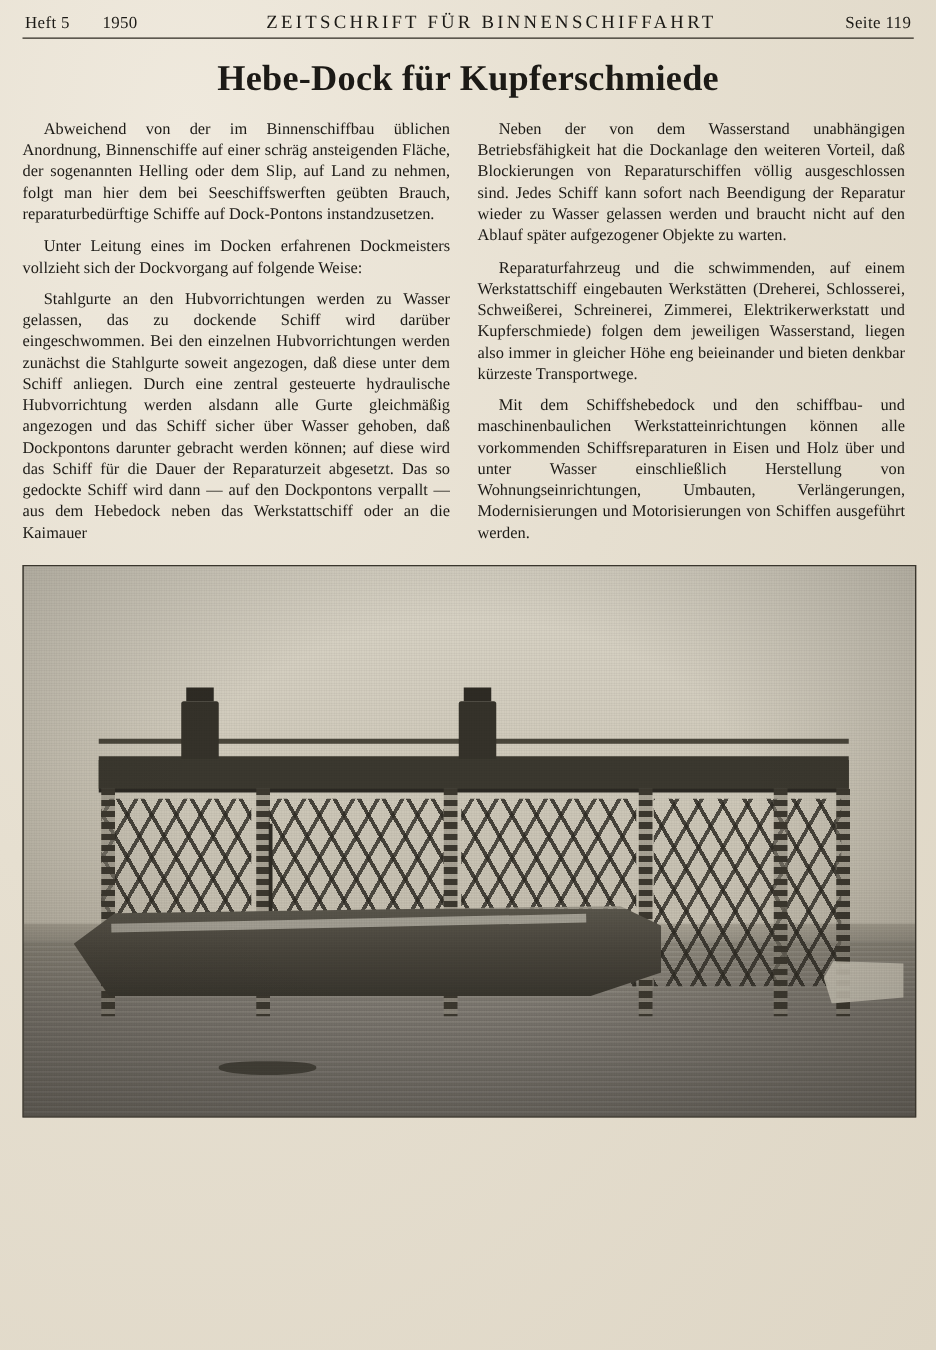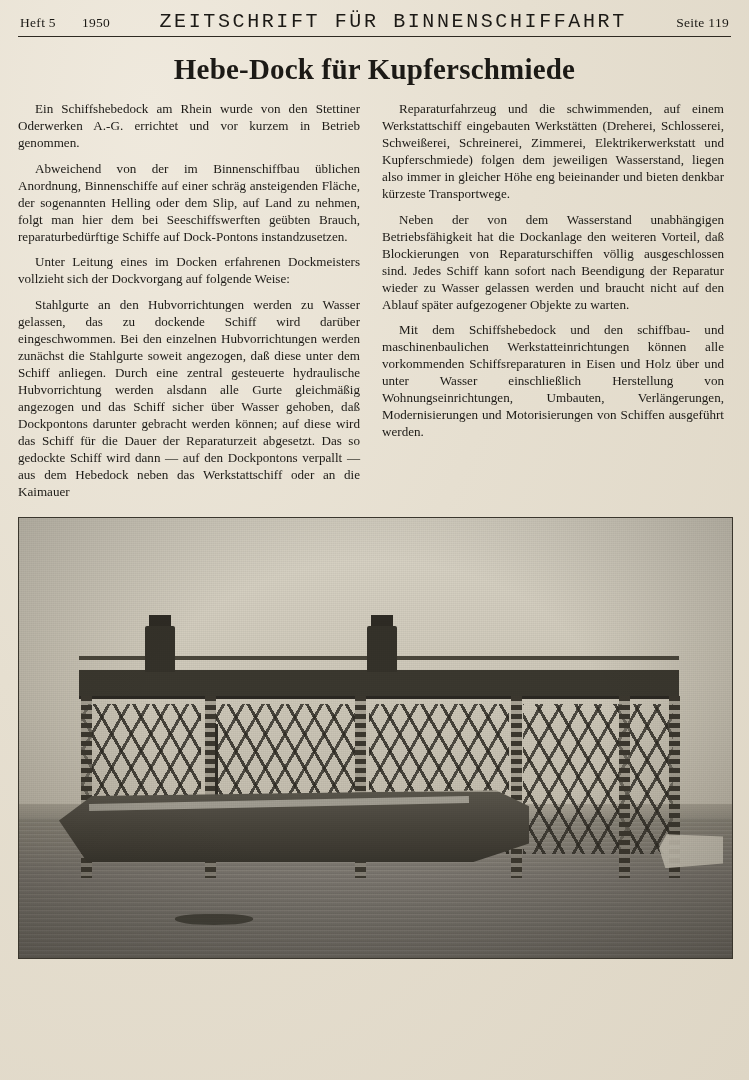--- a/index.html
+++ b/index.html
@@ -30,26 +30,25 @@
     justify-content: space-between;
     font-size: 13.5px;
     letter-spacing: 0.3px;
     padding: 0 2px 3px 2px;
   }
   .runhead .left {
     display: flex;
     gap: 26px;
   }
   .runhead .center {
-    font-size: 20px;
+    font-size: 15px;
     letter-spacing: 2.6px;
     font-variant: small-caps;
     text-transform: uppercase;
     white-space: nowrap;
-    font-family: Liberation Mono, monospace;
   }
   .runhead .right {
     white-space: nowrap;
   }
   .rule {
     border: 0;
     border-top: 1.6px solid #2e2a22;
     margin: 0 0 16px 0;
   }
   
@@ -254,28 +253,27 @@
     <div class="center">ZEITSCHRIFT FÜR BINNENSCHIFFAHRT</div>
     <div class="right">Seite 119</div>
   </div>
 
   <hr class="rule">
 
   <h1 class="article-title">Hebe-Dock für Kupferschmiede</h1>
 
   <div class="columns">
     <div class="col">
-      <p>Ein Schiffshebedock am Rhein wurde von den Stettiner Oderwerken A.-G. errichtet und vor kurzem in Betrieb genommen.</p>
       <p>Abweichend von der im Binnenschiffbau üblichen Anordnung, Binnenschiffe auf einer schräg ansteigenden Fläche, der sogenannten Helling oder dem Slip, auf Land zu nehmen, folgt man hier dem bei Seeschiffswerften geübten Brauch, reparaturbedürftige Schiffe auf Dock-Pontons instandzusetzen.</p>
       <p>Unter Leitung eines im Docken erfahrenen Dockmeisters vollzieht sich der Dockvorgang auf folgende Weise:</p>
       <p>Stahlgurte an den Hubvorrichtungen werden zu Wasser gelassen, das zu dockende Schiff wird darüber eingeschwommen. Bei den einzelnen Hubvorrichtungen werden zunächst die Stahlgurte soweit angezogen, daß diese unter dem Schiff anliegen. Durch eine zentral gesteuerte hydraulische Hubvorrichtung werden alsdann alle Gurte gleichmäßig angezogen und das Schiff sicher über Wasser gehoben, daß Dockpontons darunter gebracht werden können; auf diese wird das Schiff für die Dauer der Reparaturzeit abgesetzt. Das so gedockte Schiff wird dann — auf den Dockpontons verpallt — aus dem Hebedock neben das Werkstattschiff oder an die Kaimauer</p>
     </div>
     <div class="col">
+      <p>Neben der von dem Wasserstand unabhängigen Betriebsfähigkeit hat die Dockanlage den weiteren Vorteil, daß Blockierungen von Reparaturschiffen völlig ausgeschlossen sind. Jedes Schiff kann sofort nach Beendigung der Reparatur wieder zu Wasser gelassen werden und braucht nicht auf den Ablauf später aufgezogener Objekte zu warten.</p>
       <p>Reparaturfahrzeug und die schwimmenden, auf einem Werkstattschiff eingebauten Werkstätten (Dreherei, Schlosserei, Schweißerei, Schreinerei, Zimmerei, Elektrikerwerkstatt und Kupferschmiede) folgen dem jeweiligen Wasserstand, liegen also immer in gleicher Höhe eng beieinander und bieten denkbar kürzeste Transportwege.</p>
-      <p>Neben der von dem Wasserstand unabhängigen Betriebsfähigkeit hat die Dockanlage den weiteren Vorteil, daß Blockierungen von Reparaturschiffen völlig ausgeschlossen sind. Jedes Schiff kann sofort nach Beendigung der Reparatur wieder zu Wasser gelassen werden und braucht nicht auf den Ablauf später aufgezogener Objekte zu warten.</p>
       <p>Mit dem Schiffshebedock und den schiffbau- und maschinenbaulichen Werkstatteinrichtungen können alle vorkommenden Schiffsreparaturen in Eisen und Holz über und unter Wasser einschließlich Herstellung von Wohnungseinrichtungen, Umbauten, Verlängerungen, Modernisierungen und Motorisierungen von Schiffen ausgeführt werden.</p>
     </div>
   </div>
 
   <div class="photo-wrap">
     <div class="photo">
       <div class="sky"></div>
       <div class="bank"></div>
       <div class="water"></div>
 

